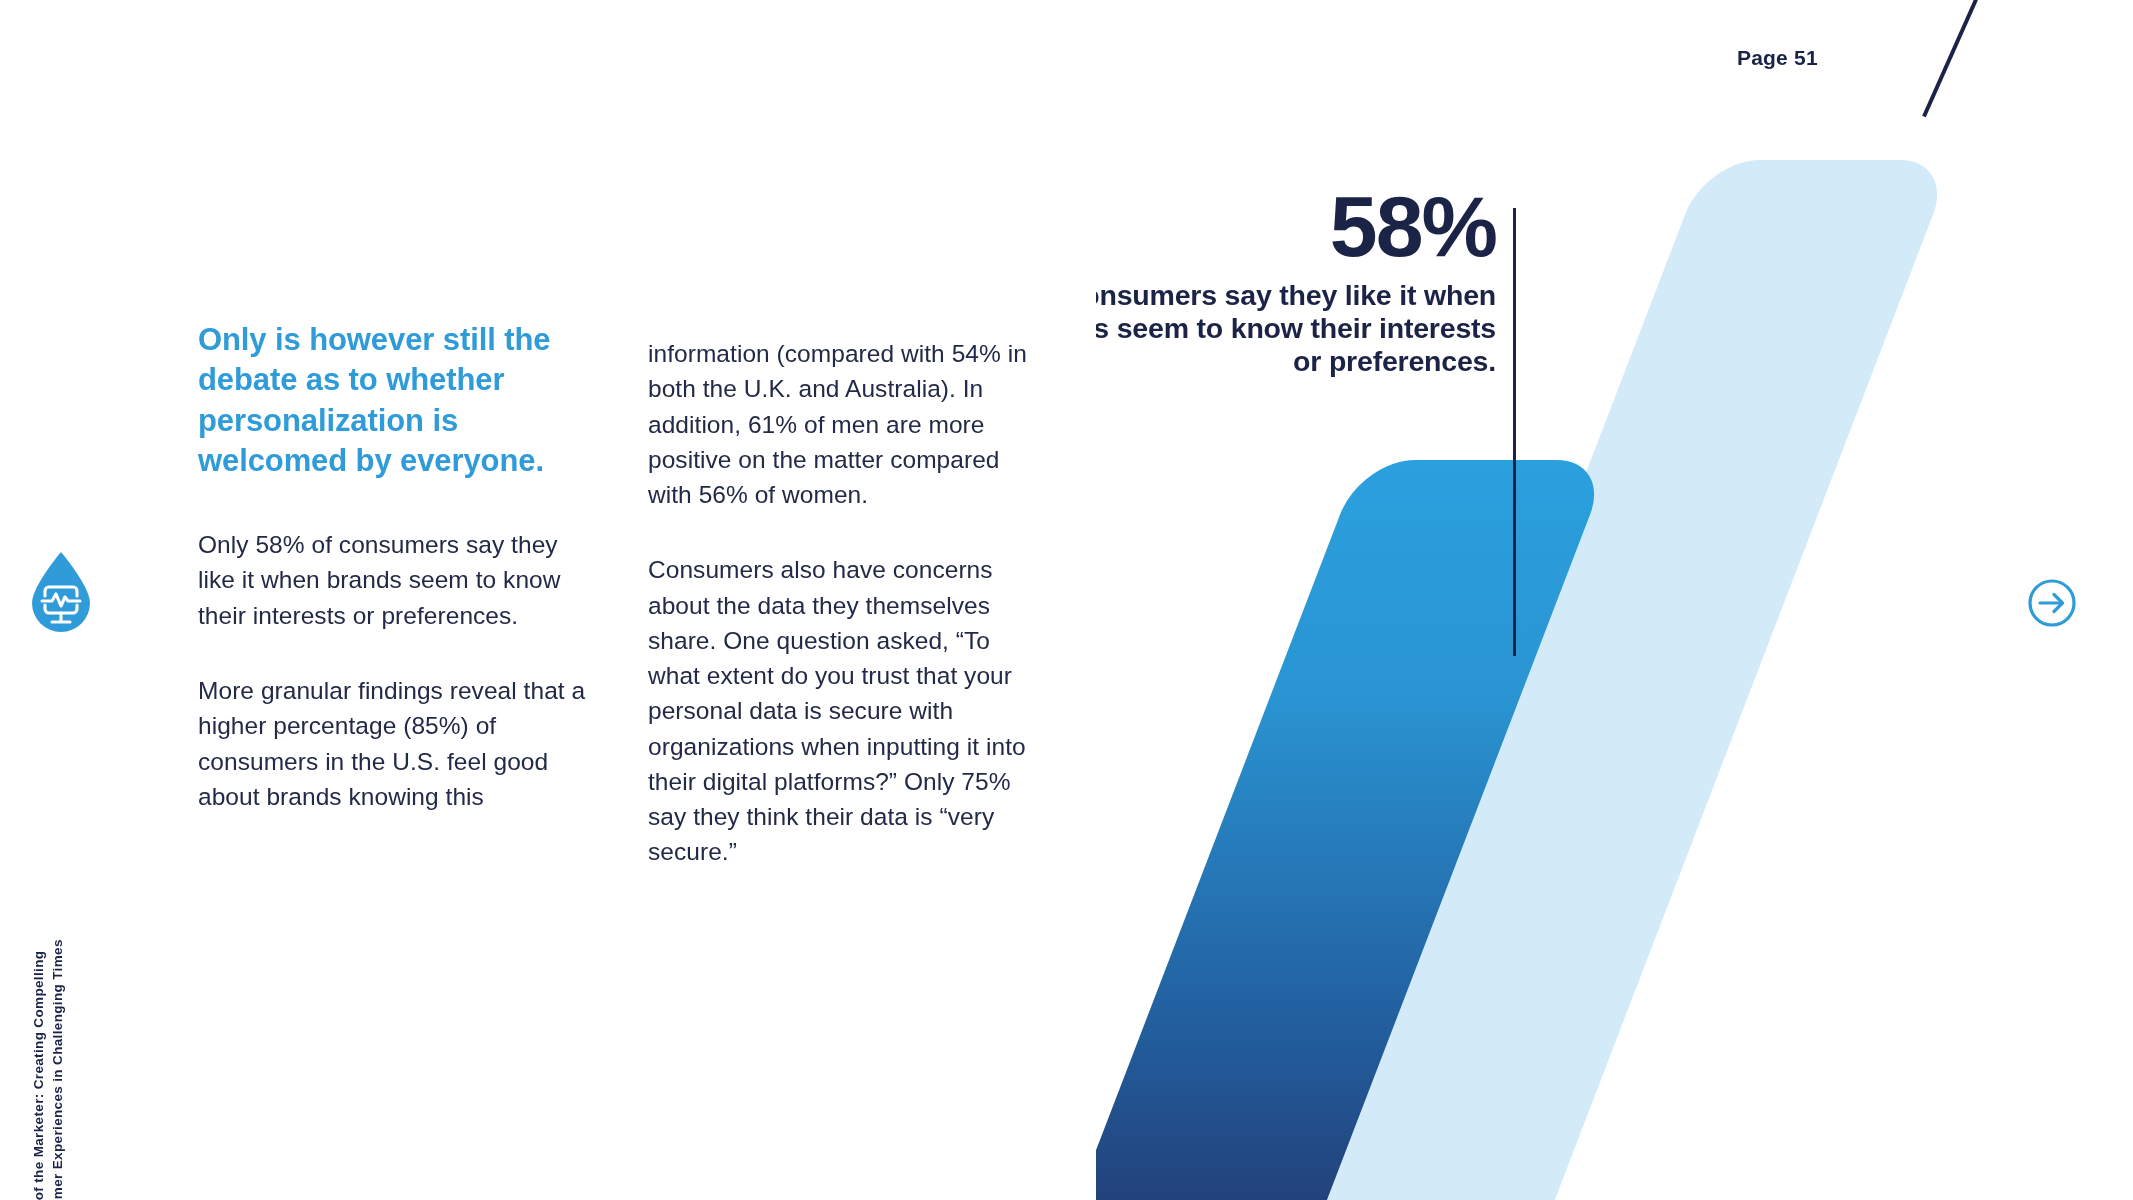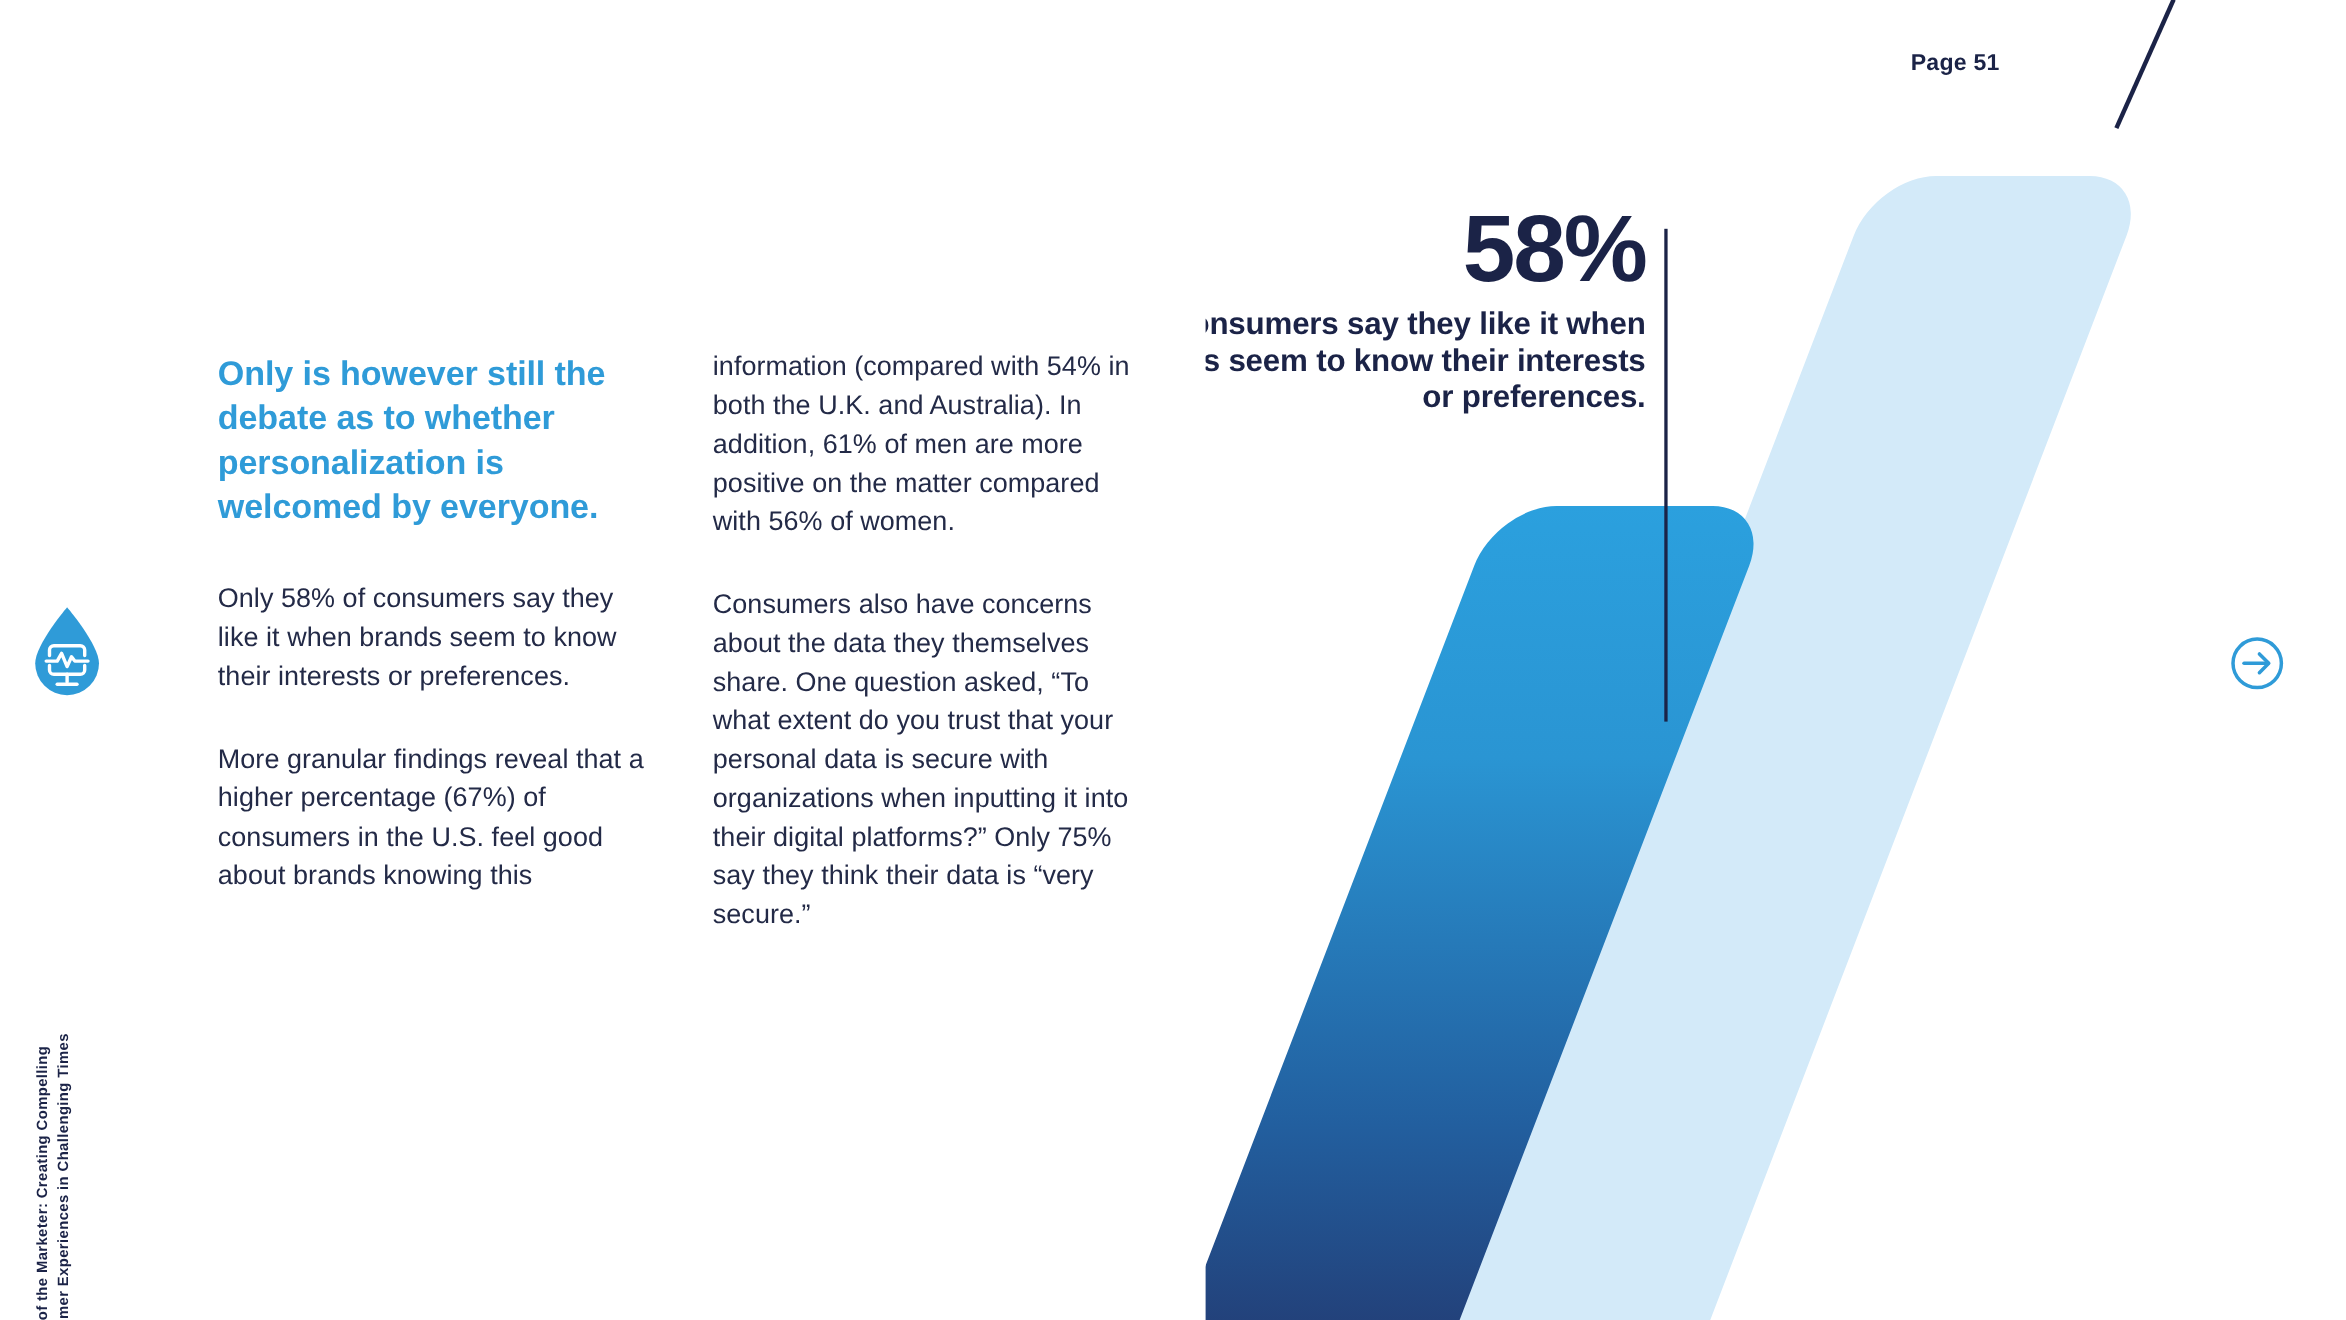--- a/index.html
+++ b/index.html
@@ -72,21 +72,21 @@
   }
   .side-caption span { display: block; }
 
   
   .col {
     position: absolute;
     top: 320px;
     width: 400px;
   }
   .col-left  { left: 198px; width: 400px; }
-  .col-right { left: 648px; width: 400px; top: 316px; }
+  .col-right { left: 648px; width: 400px; top: 336px; }
 
   .headline {
     color: #2f9bd8;
     font-size: 31px;
     font-weight: bold;
     line-height: 1.30;
     letter-spacing: -0.1px;
     margin: 0 0 46px 0;
   }
   .body-p {
@@ -195,21 +195,21 @@
     </div>
     <div class="side-caption">
       <span>State of the Marketer: Creating Compelling</span>
       <span>Customer Experiences in Challenging Times</span>
     </div>
   </div>
 
   <div class="col col-left">
     <h1 class="headline">Only is however still the debate as to whether personalization is welcomed by everyone.</h1>
     <p class="body-p">Only 58% of consumers say they like it when brands seem to know their interests or preferences.</p>
-    <p class="body-p">More granular findings reveal that a higher percentage (67%) of consumers in the U.S. feel good about brands knowing this</p>
+    <p class="body-p">More granular findings reveal that a higher percentage (85%) of consumers in the U.S. feel good about brands knowing this</p>
   </div>
 
   <div class="col col-right">
     <p class="body-p">information (compared with 54% in both the U.K. and Australia). In addition, 61% of men are more positive on the matter compared with 56% of women.</p>
     <p class="body-p">Consumers also have concerns about the data they themselves share. One question asked, “To what extent do you trust that your personal data is secure with organizations when inputting it into their digital platforms?” Only 75% say they think their data is “very secure.”</p>
   </div>
 
   <div class="graphic">
     <div class="bar bar-back"></div>
     <div class="bar bar-front"></div>

